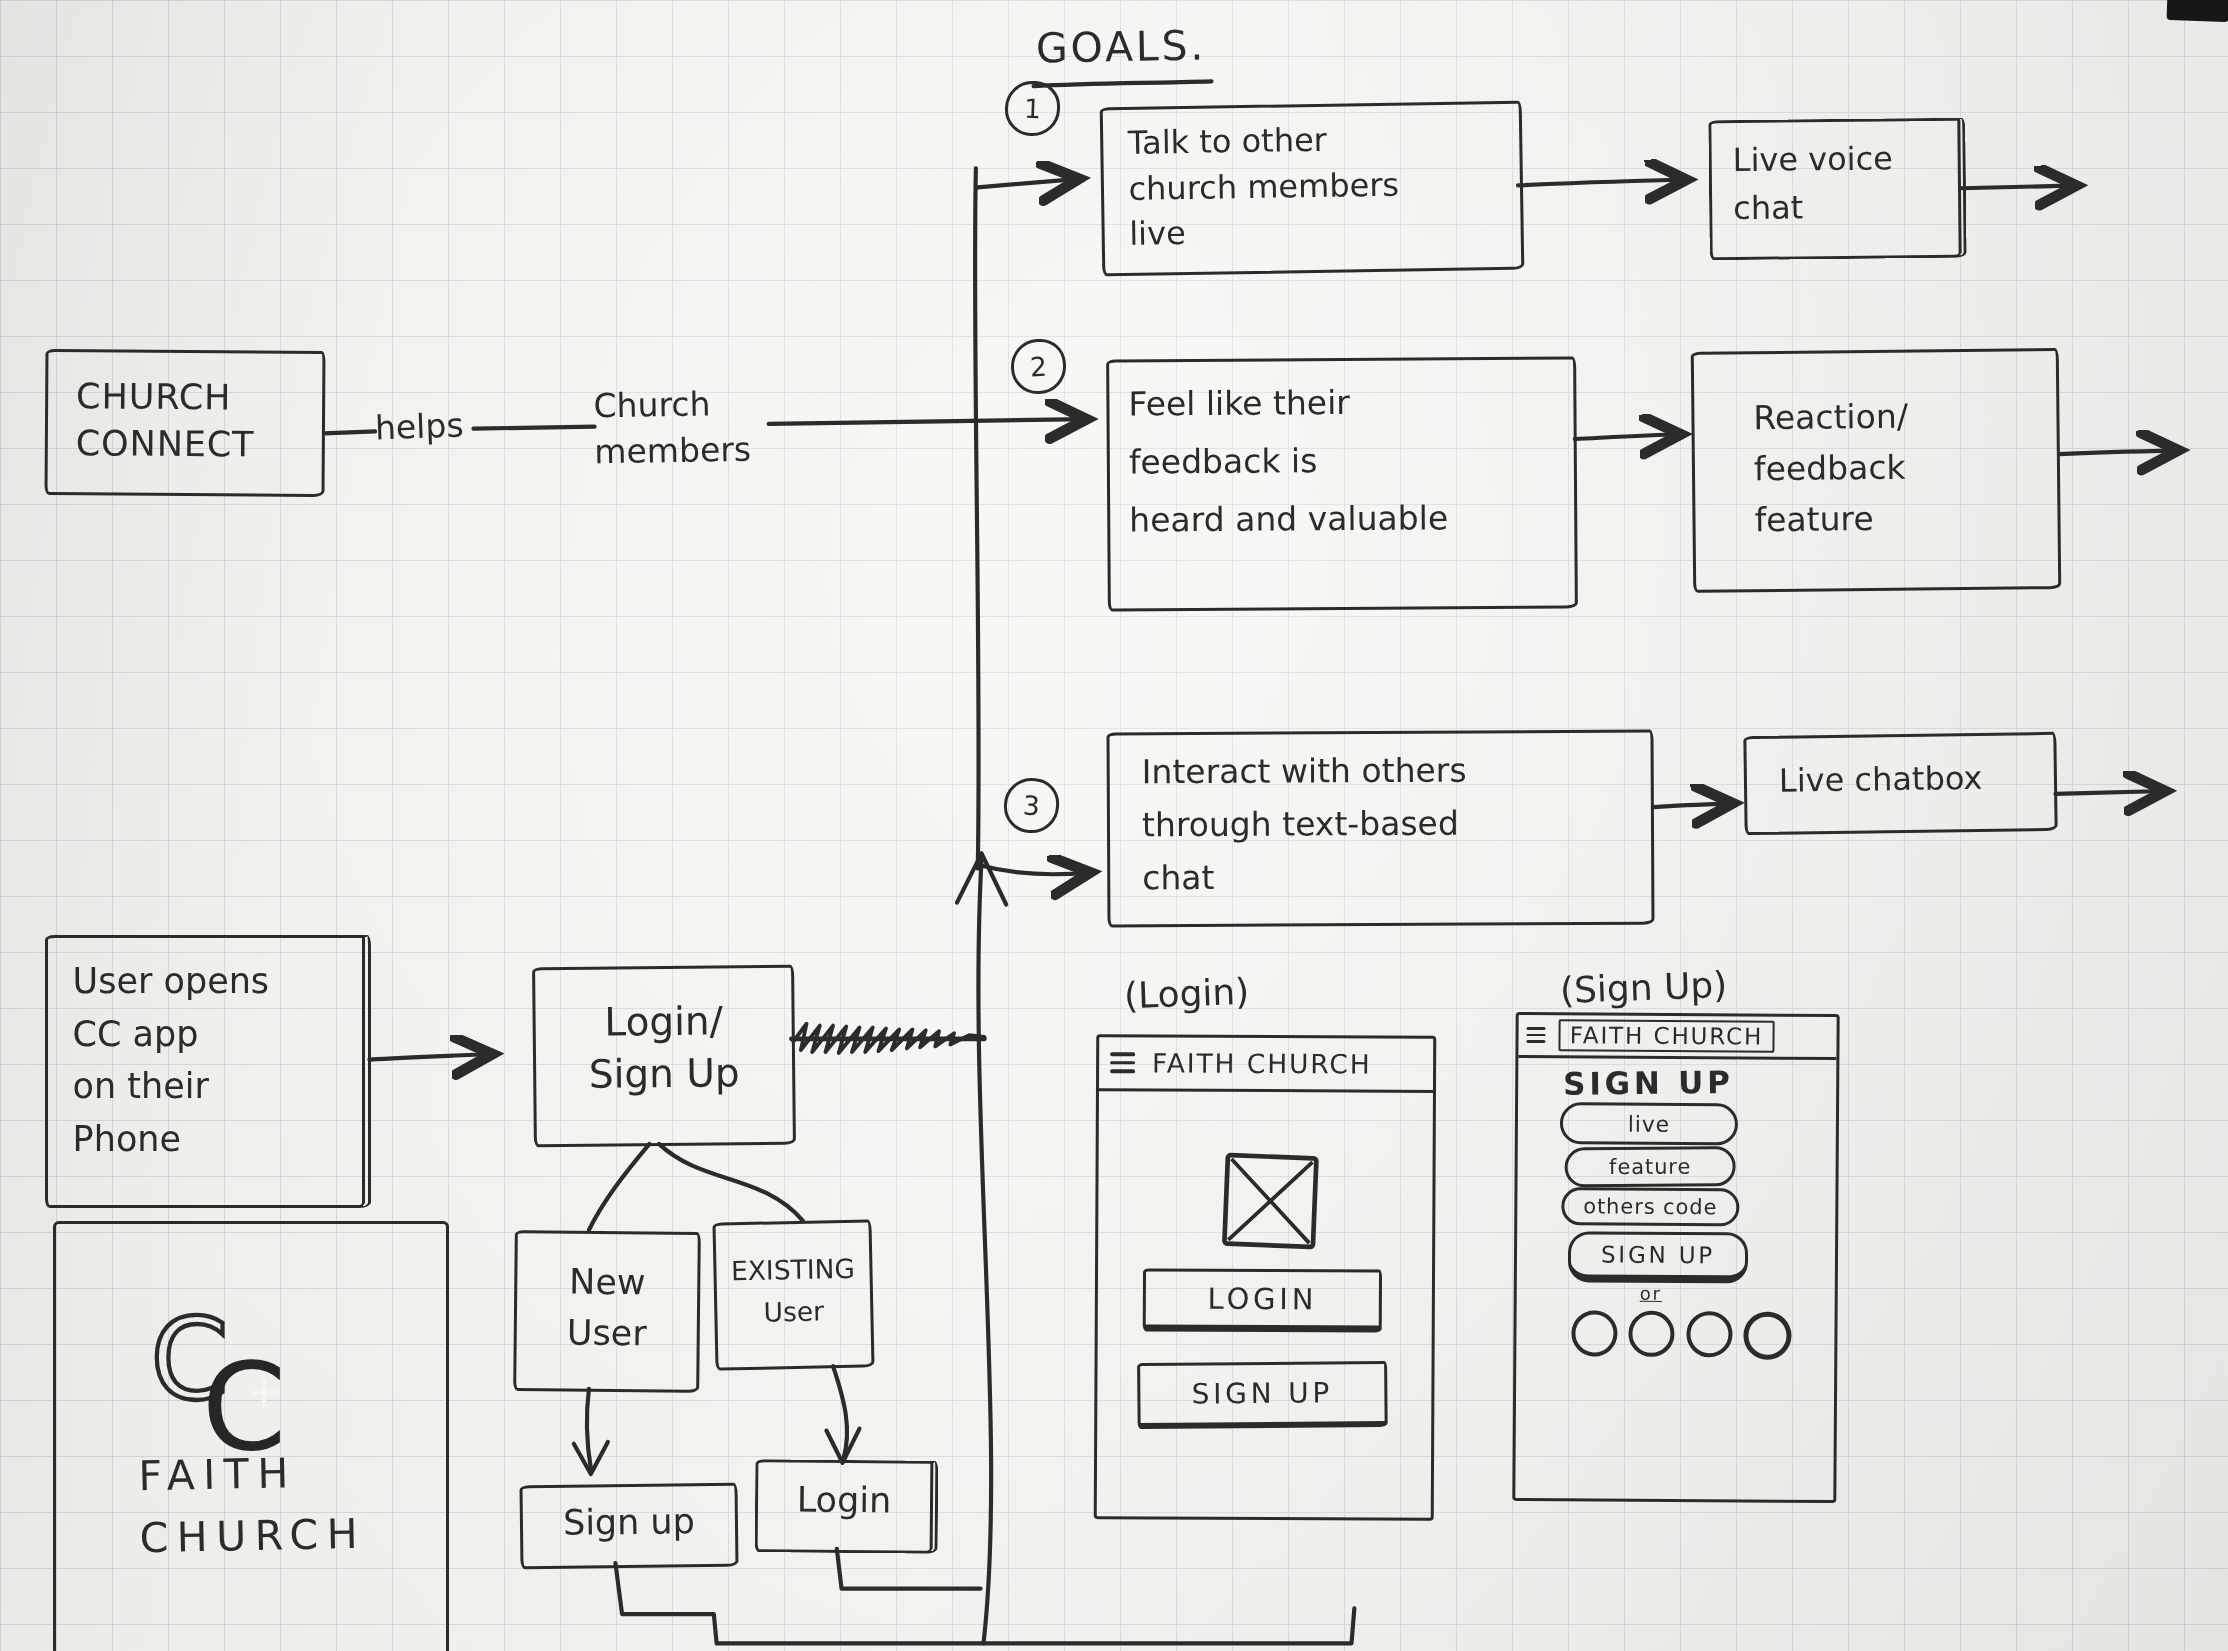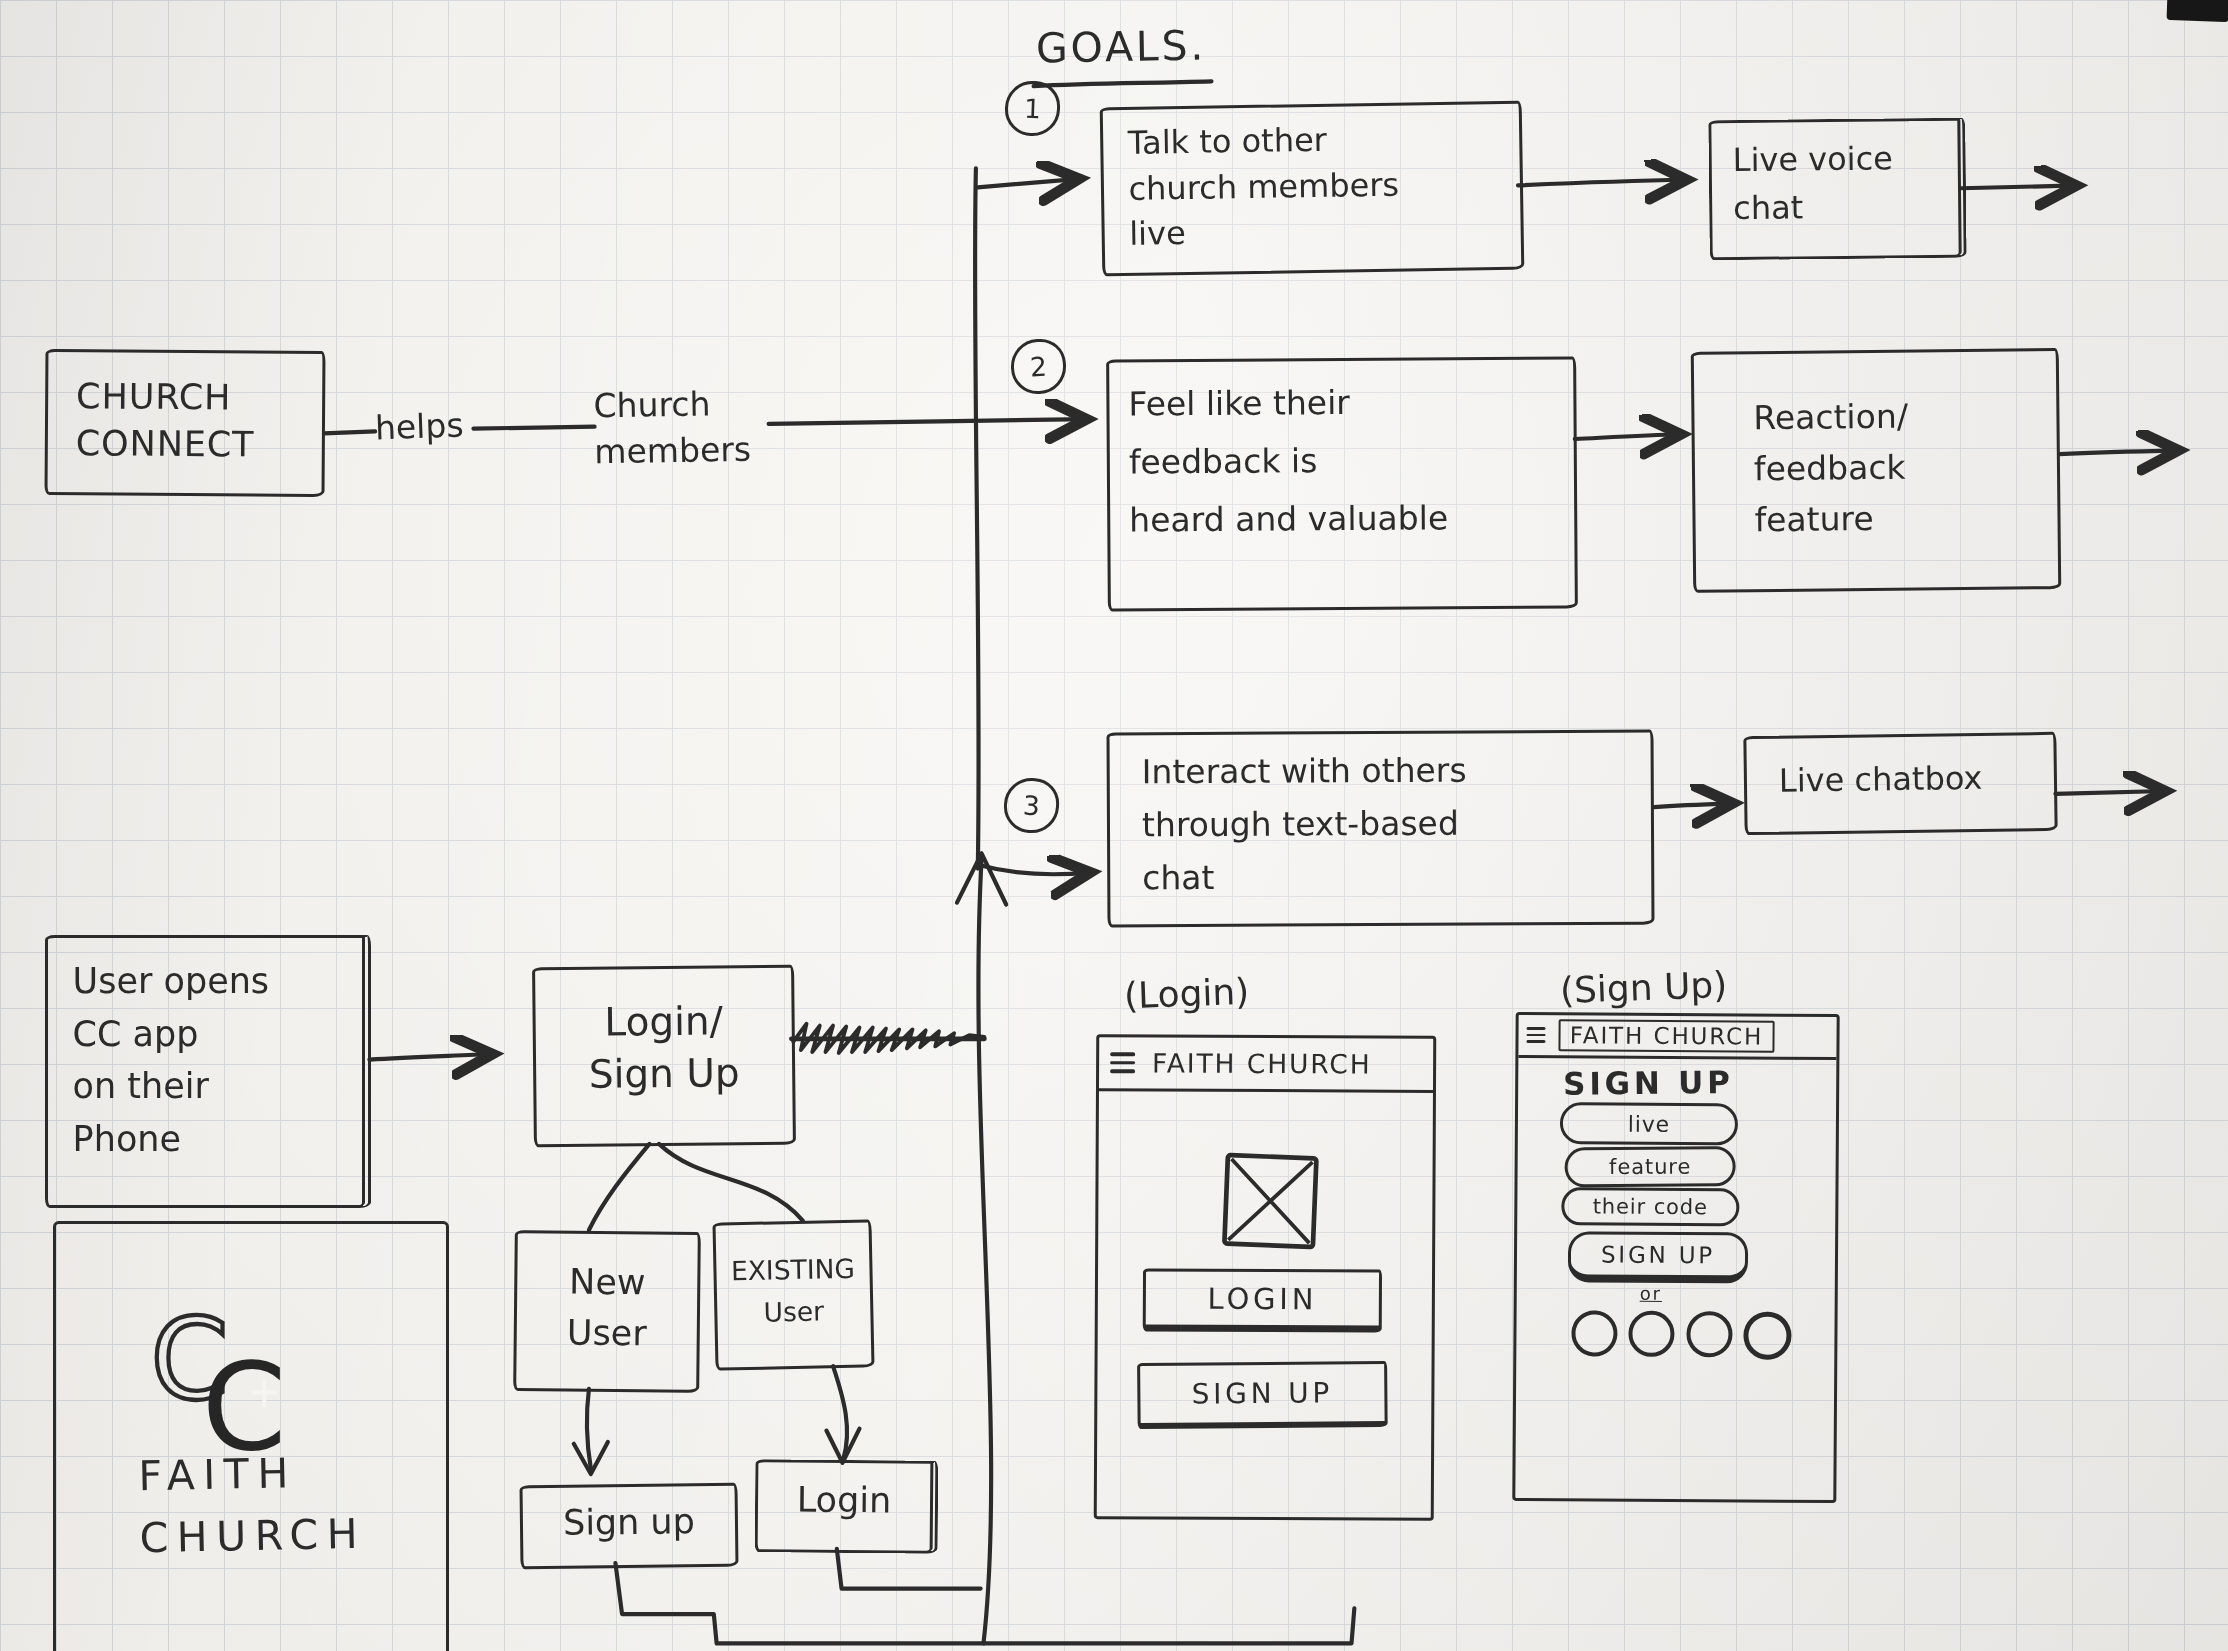--- a/index.html
+++ b/index.html
@@ -222,21 +222,21 @@
     <div style="margin-left:13.2px;font-size:23px;letter-spacing:1.9px;border:2.8px solid #2b2b2b;padding:0.9px 9.5px;border-radius:1.9px;">FAITH CHURCH</div>
   </div>
   <div style="position:absolute;left:45px;top:49px;font-size:31px;font-weight:bold;letter-spacing:3.8px;transform:rotate(-1deg);">SIGN UP</div>
   <div class="pill" style="left:42px;top:87px;width:172px;height:36px;font-size:22px;">
     <span>live</span>
   </div>
   <div class="pill" style="left:47px;top:131px;width:165px;height:34px;font-size:21px;transform:rotate(-0.8deg);">
     <span>feature</span>
   </div>
   <div class="pill" style="left:44px;top:172px;width:172px;height:32px;font-size:21px;">
-    <span>their code</span>
+    <span>others code</span>
   </div>
   <div class="pill" style="left:51px;top:216px;width:174px;height:40px;font-size:23px;letter-spacing:2.8px;border-bottom-width:8.5px;">
     <span>SIGN UP</span>
   </div>
   <div style="position:absolute;left:123px;top:267px;font-size:18px;font-weight:normal;text-decoration:underline;letter-spacing:1.9px;">or</div>
   <div style="position:absolute;left:55px;top:295px;display:flex;gap:11.4px;">
     <span class="dot" style="transform:rotate(3deg);"></span>
     <span class="dot"></span>
     <span class="dot"></span>
     <span class="dot" style="border-width:5.7px;"></span>

